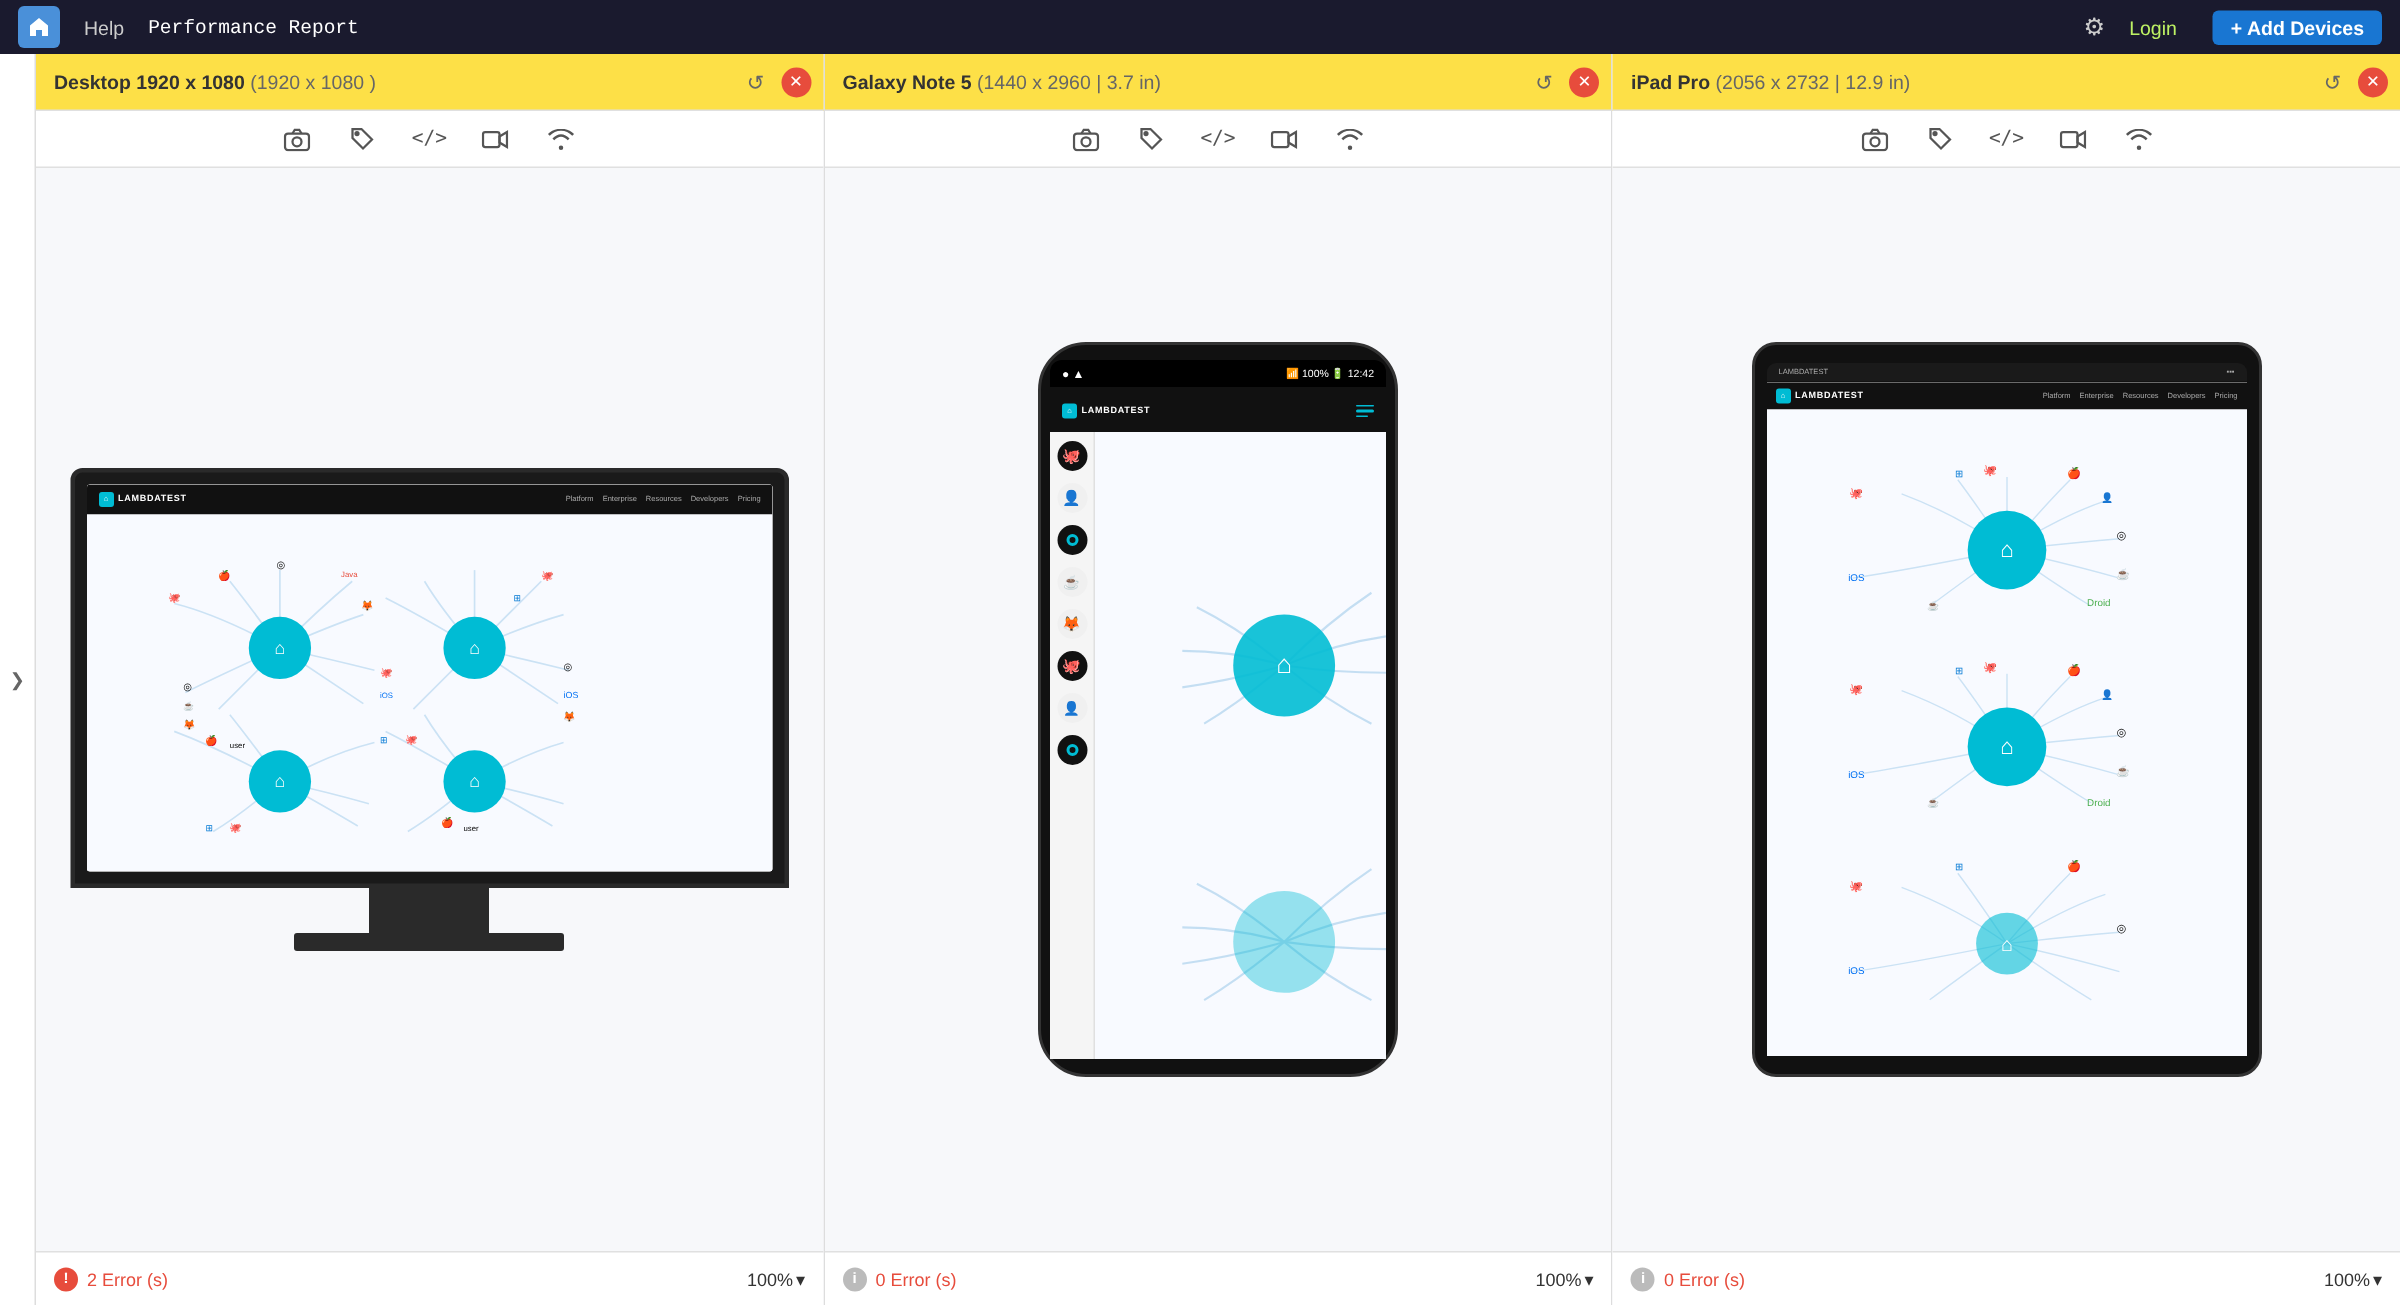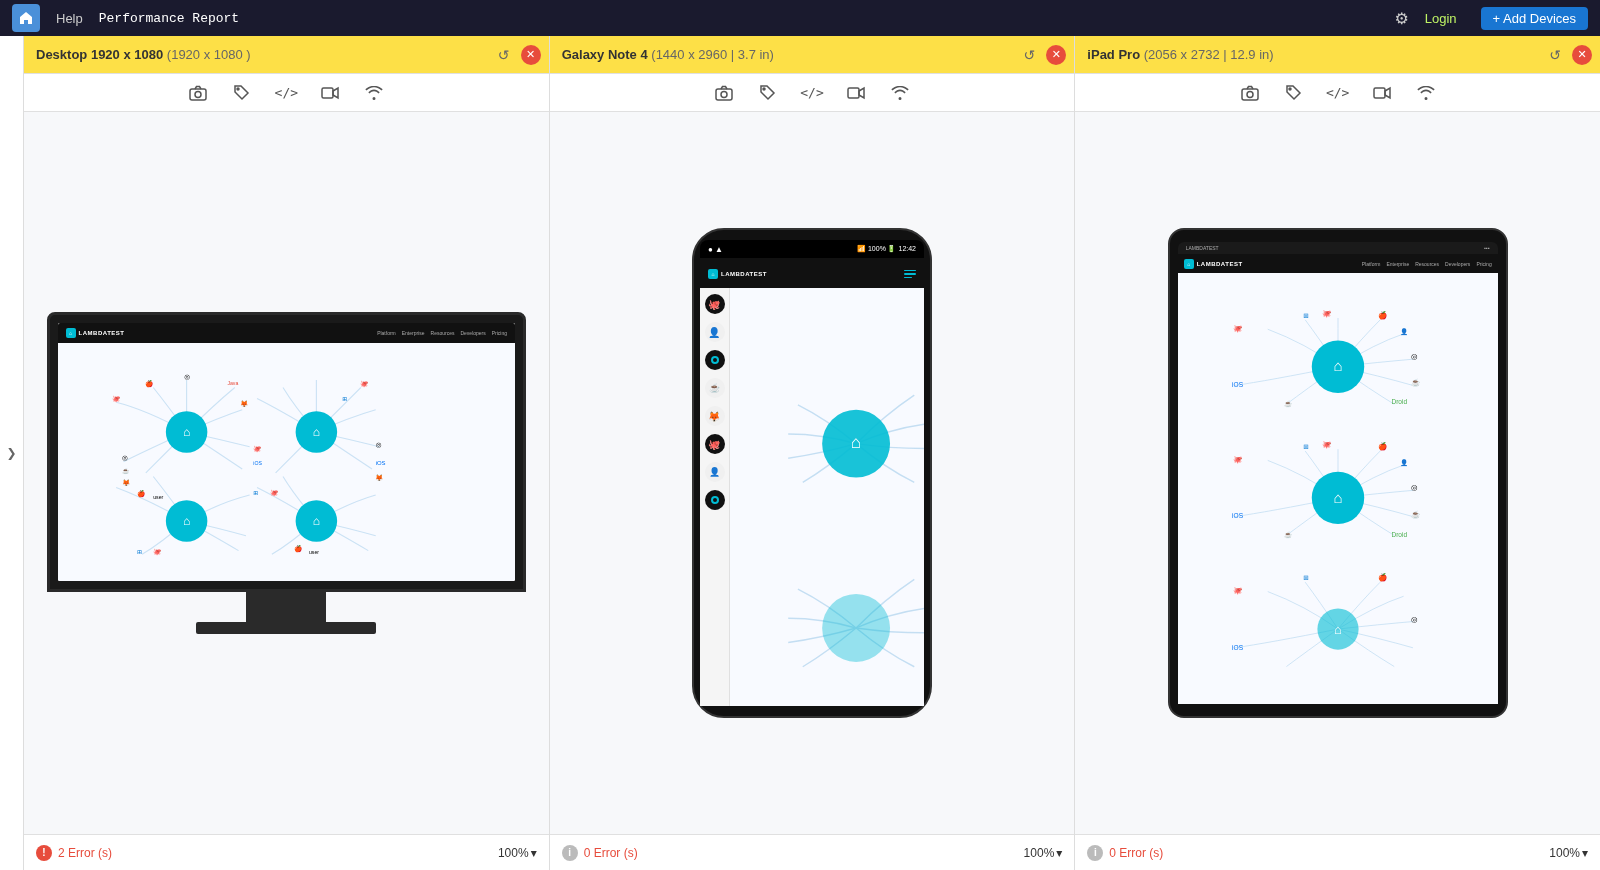--- a/index.html
+++ b/index.html
@@ -17,21 +17,21 @@
       display: flex; align-items: center; justify-content: center;
       cursor: pointer;
     }
     .nav-link { color: #ccc; font-size: 13px; cursor: pointer; }
     .nav-title { color: white; font-size: 13px; font-weight: 500; font-family: Liberation Mono, monospace; }
     .nav-spacer { flex: 1; }
     .gear-btn { background: none; border: none; color: #ccc; cursor: pointer; font-size: 16px; }
     .login-btn { background: none; border: none; color: #bef264; cursor: pointer; font-size: 13px; margin-right: 8px; }
     .add-devices-btn {
       background: #1976d2; color: white; border: none; border-radius: 4px;
-      padding: 4px 12px; font-size: 13px; cursor: pointer; font-weight: 400;
+      padding: 4px 12px; font-size: 13px; cursor: pointer; font-weight: 700;
     }
 
     
     .main-content {
       display: flex; height: calc(870px - 36px);
       background: #f0f2f5;
     }
 
     
     .sidebar-toggle {
@@ -350,21 +350,21 @@
         <div class="zoom-select">
           <span>100%</span>
           <span>▾</span>
         </div>
       </div>
     </div>
 
     <div class="device-panel">
       <div class="device-header">
         <span class="device-header-title">
-          <span>Galaxy Note 4</span>
+          <span>Galaxy Note 5</span>
           <span class="device-header-sub">(1440 x 2960 | 3.7 in)</span>
         </span>
         <div class="device-header-icons">
           <button class="icon-btn">↺</button>
           <button class="close-btn">✕</button>
         </div>
       </div>
       <div class="device-toolbar">
         <div class="tool-icon">
           <svg width="18" height="16" viewBox="0 0 18 16" fill="none" stroke="#555" stroke-width="1.5">

